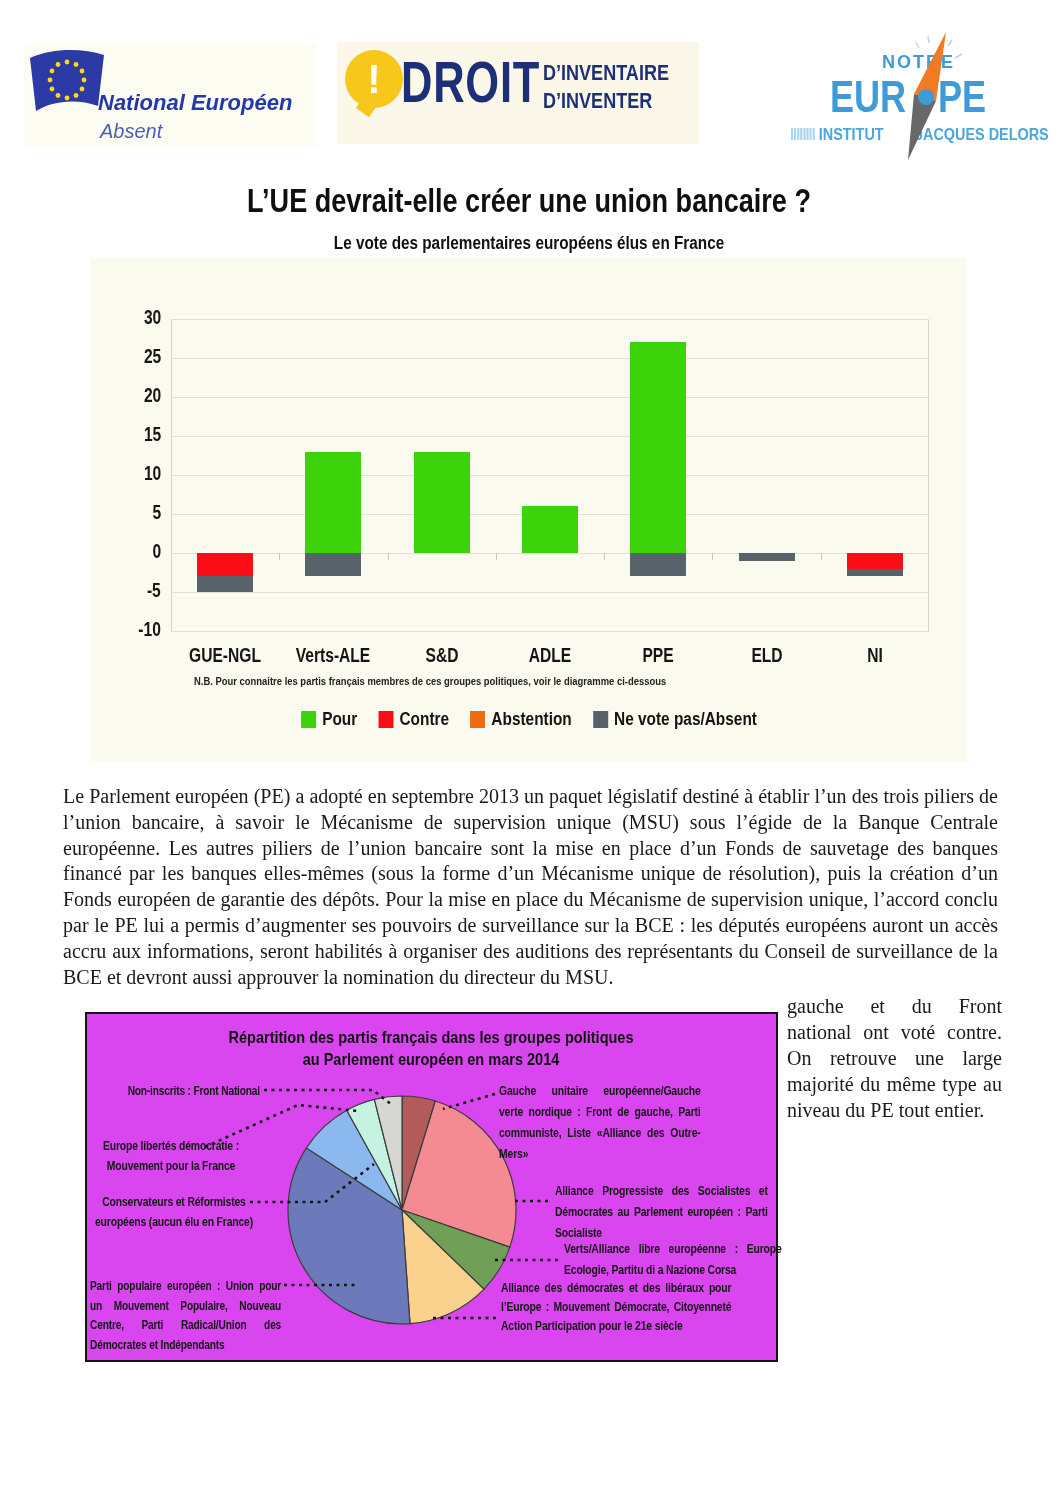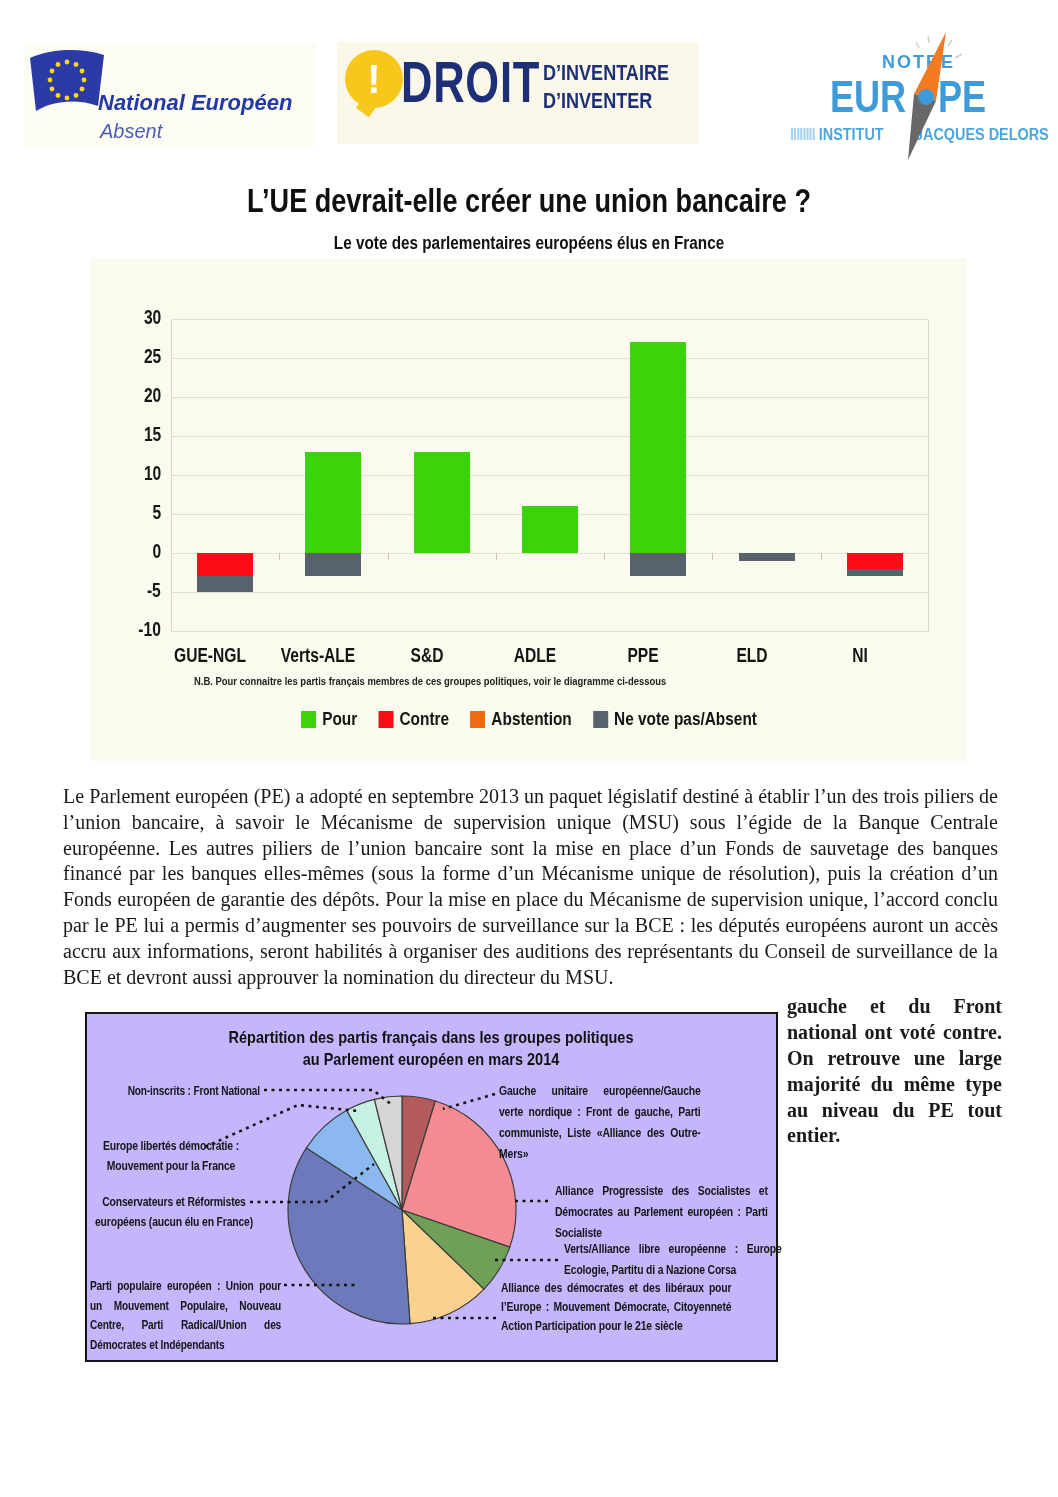--- a/index.html
+++ b/index.html
@@ -40,38 +40,38 @@
   
   #bar-panel{position:absolute;left:91px;top:258px;width:876px;height:503px;background:#fbfaee;}
   #yaxis{position:absolute;left:0;top:61px;width:70px;height:312px;}
   .ytick{position:absolute;right:0;font-size:20px;font-weight:bold;color:#161616;
         transform:scaleX(.78);transform-origin:100% 50%;}
   #bar-plot{position:absolute;left:80px;top:61px;width:758px;height:312px;}
   .gridline{position:absolute;left:0;width:758px;height:1px;background:#e2e0d3;}
   .vline{position:absolute;top:0;width:1px;height:312px;background:#d6d4c6;}
   .ztick{position:absolute;width:1px;height:7px;background:#c9c7ba;}
   .barseg{position:absolute;width:56px;}
-  #xaxis{position:absolute;left:65px;top:386px;width:758px;height:28px;}
+  #xaxis{position:absolute;left:80px;top:386px;width:758px;height:28px;}
   .xtick{position:absolute;font-size:19.5px;font-weight:bold;color:#141414;white-space:nowrap;
         transform:translateX(-50%) scaleX(.8);}
   #nb-note{position:absolute;left:103px;top:417px;width:600px;font-size:11.5px;font-weight:bold;
         color:#222;transform:scaleX(.82);transform-origin:0 50%;white-space:nowrap;}
   #bar-legend{position:absolute;left:0;top:451px;width:876px;display:flex;justify-content:center;
         gap:24px;align-items:center;transform:scaleX(.88);}
   .lg-item{display:flex;gap:7px;align-items:center;font-size:17.5px;font-weight:bold;color:#141414;}
   .sw{width:17px;height:17px;display:inline-block;}
   
   #body-text{position:absolute;left:59px;top:780px;width:943px;font-family:"Liberation Serif",serif;
         font-size:20px;line-height:25.8px;color:#1a1a1a;text-align:justify;}
   #body-text p{margin:4px;}
   #wrap-row{display:flex;align-items:flex-start;}
   
   #pie-box{position:relative;flex:none;margin-left:26px;margin-top:18px;width:689px;height:346px;
-        border:2px solid #141414;background:#c4b5fd;font-family:"Liberation Sans",sans-serif;}
-  #p2-cont{margin-left:9px;margin-top:0;width:216px;text-align:justify;font-weight:bold;}
+        border:2px solid #141414;background:#d946ef;font-family:"Liberation Sans",sans-serif;}
+  #p2-cont{margin-left:9px;margin-top:0;width:216px;text-align:justify;}
   #pie-title{position:absolute;left:104px;top:12px;width:480px;text-align:center;font-size:16.5px;
         line-height:22px;font-weight:bold;color:#111;transform:scaleX(.88);}
   #pie-svg{position:absolute;left:0;top:0;}
   .leader{fill:none;stroke:#141414;stroke-width:2.6;stroke-dasharray:3 4.5;}
   .plabel{position:absolute;font-size:13px;font-weight:bold;color:#161616;line-height:20px;
         letter-spacing:-.2px;}
   #lbl-ni{left:-2px;top:67px;width:175px;text-align:right;transform:scaleX(.78);transform-origin:100% 0;}
   #lbl-eld{left:-8px;top:122px;width:184px;text-align:center;transform:scaleX(.8);transform-origin:50% 0;}
   #lbl-ecr{left:-16px;top:178px;width:206px;text-align:center;transform:scaleX(.8);transform-origin:50% 0;}
   #lbl-ppe{left:3px;top:262px;width:245px;line-height:19.5px;transform:scaleX(.78);transform-origin:0 0;}

